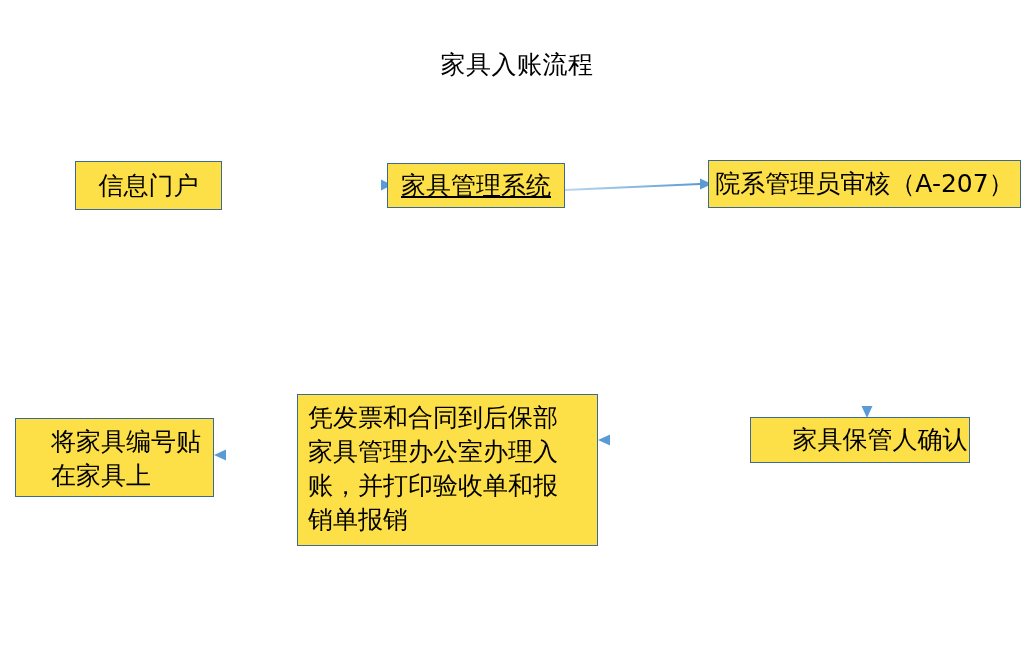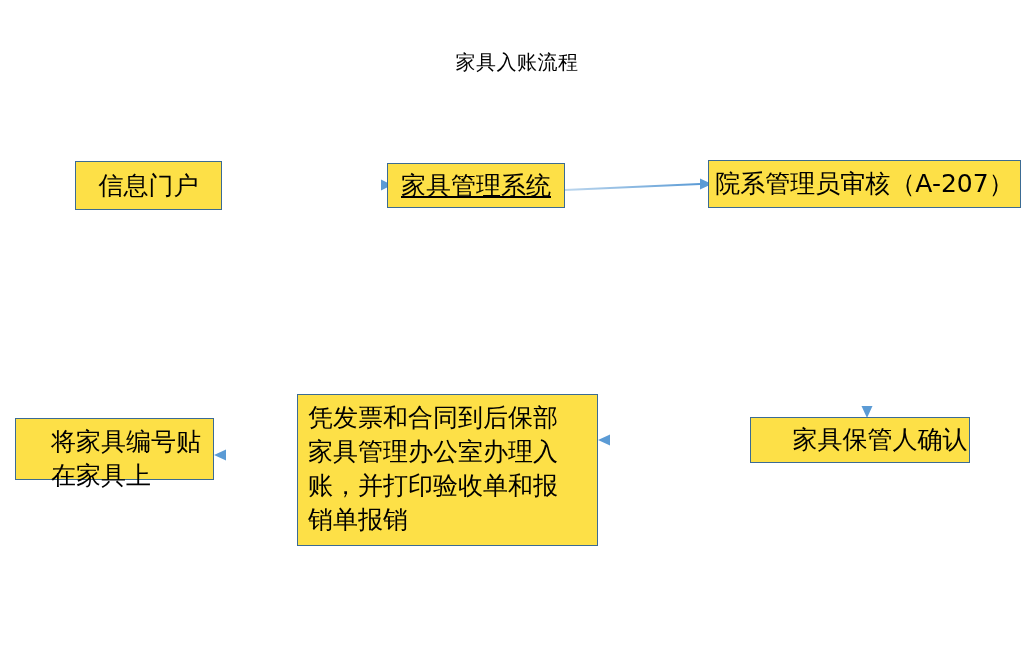--- a/index.html
+++ b/index.html
@@ -18,21 +18,21 @@
     width: 1034px;
     height: 652px;
     background: #ffffff;
   }
   .title {
     position: absolute;
     left: 0;
     top: 50px;
     width: 1034px;
     text-align: center;
-    font-size: 20px;
+    font-size: 25px;
     color: #000000;
     letter-spacing: 0.5px;
     line-height: 1.2;
   }
   .node {
     position: absolute;
     box-sizing: border-box;
     border: 1.4px solid #3b6b94;
     background: #fde047;
     color: #000000;
@@ -51,21 +51,21 @@
   }
   .node.left-align .txt {
     text-align: left;
   }
   
   #node-portal        { left: 75px;  top: 161px; width: 147px; height: 49px;  align-items: center; }
   #node-system        { left: 387px; top: 163px; width: 178px; height: 45px;  align-items: center; text-decoration: underline; }
   #node-review        { left: 708px; top: 160px; width: 313px; height: 48px;  align-items: center; }
   #node-keeper        { left: 750px; top: 417px; width: 220px; height: 46px;  align-items: center; padding-left: 40px; }
   #node-invoice       { left: 297px; top: 394px; width: 301px; height: 152px; padding: 6px 16px 0 10px; }
-  #node-label         { left: 15px;  top: 418px; width: 199px; height: 62px;  padding: 6px 4px 0 10px; }
+  #node-label         { left: 15px;  top: 418px; width: 199px; height: 79px;  padding: 6px 4px 0 10px; }
   #node-invoice .txt  { text-align: left; }
   #node-label .txt    { text-align: left; padding-left: 25px; }
 
   svg.edges {
     position: absolute;
     left: 0;
     top: 0;
     width: 1034px;
     height: 652px;
     pointer-events: none;

